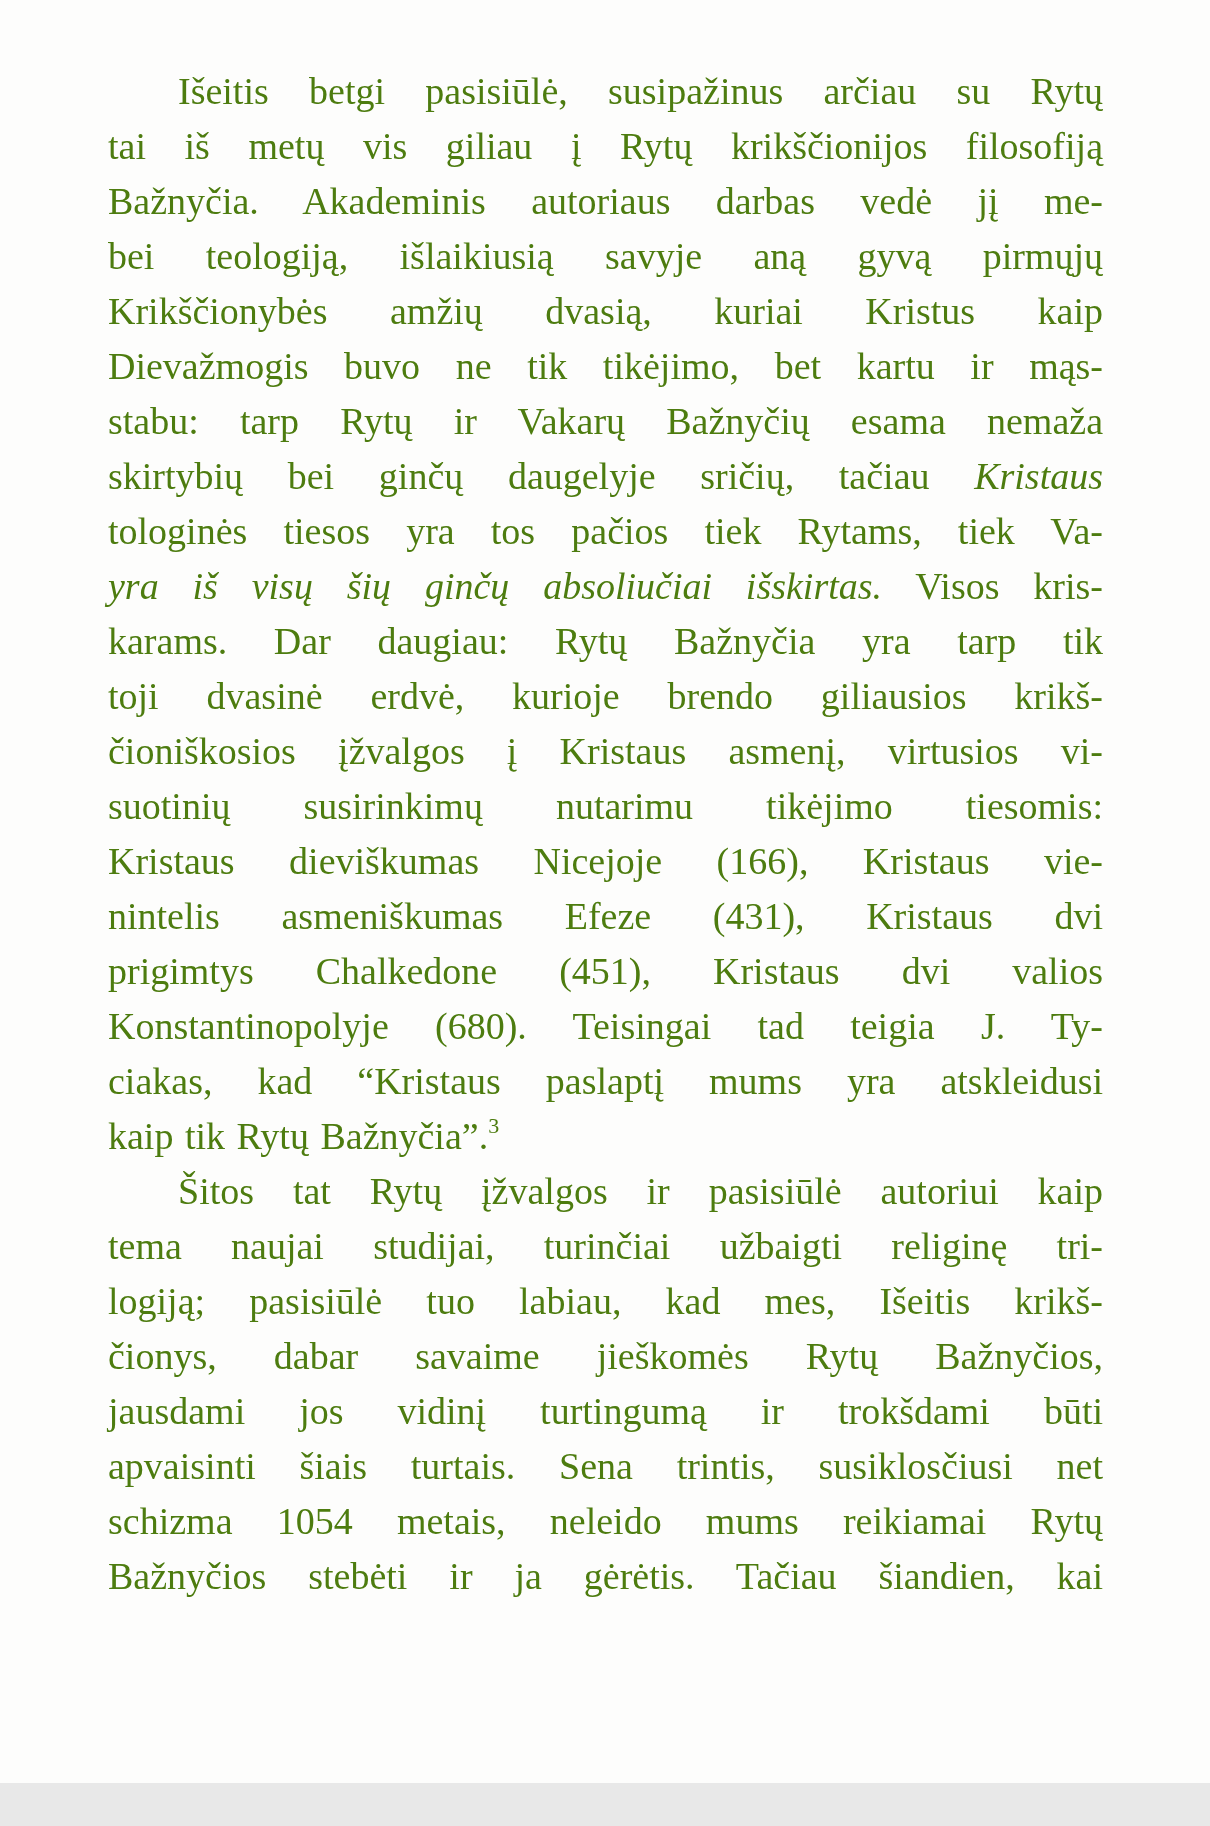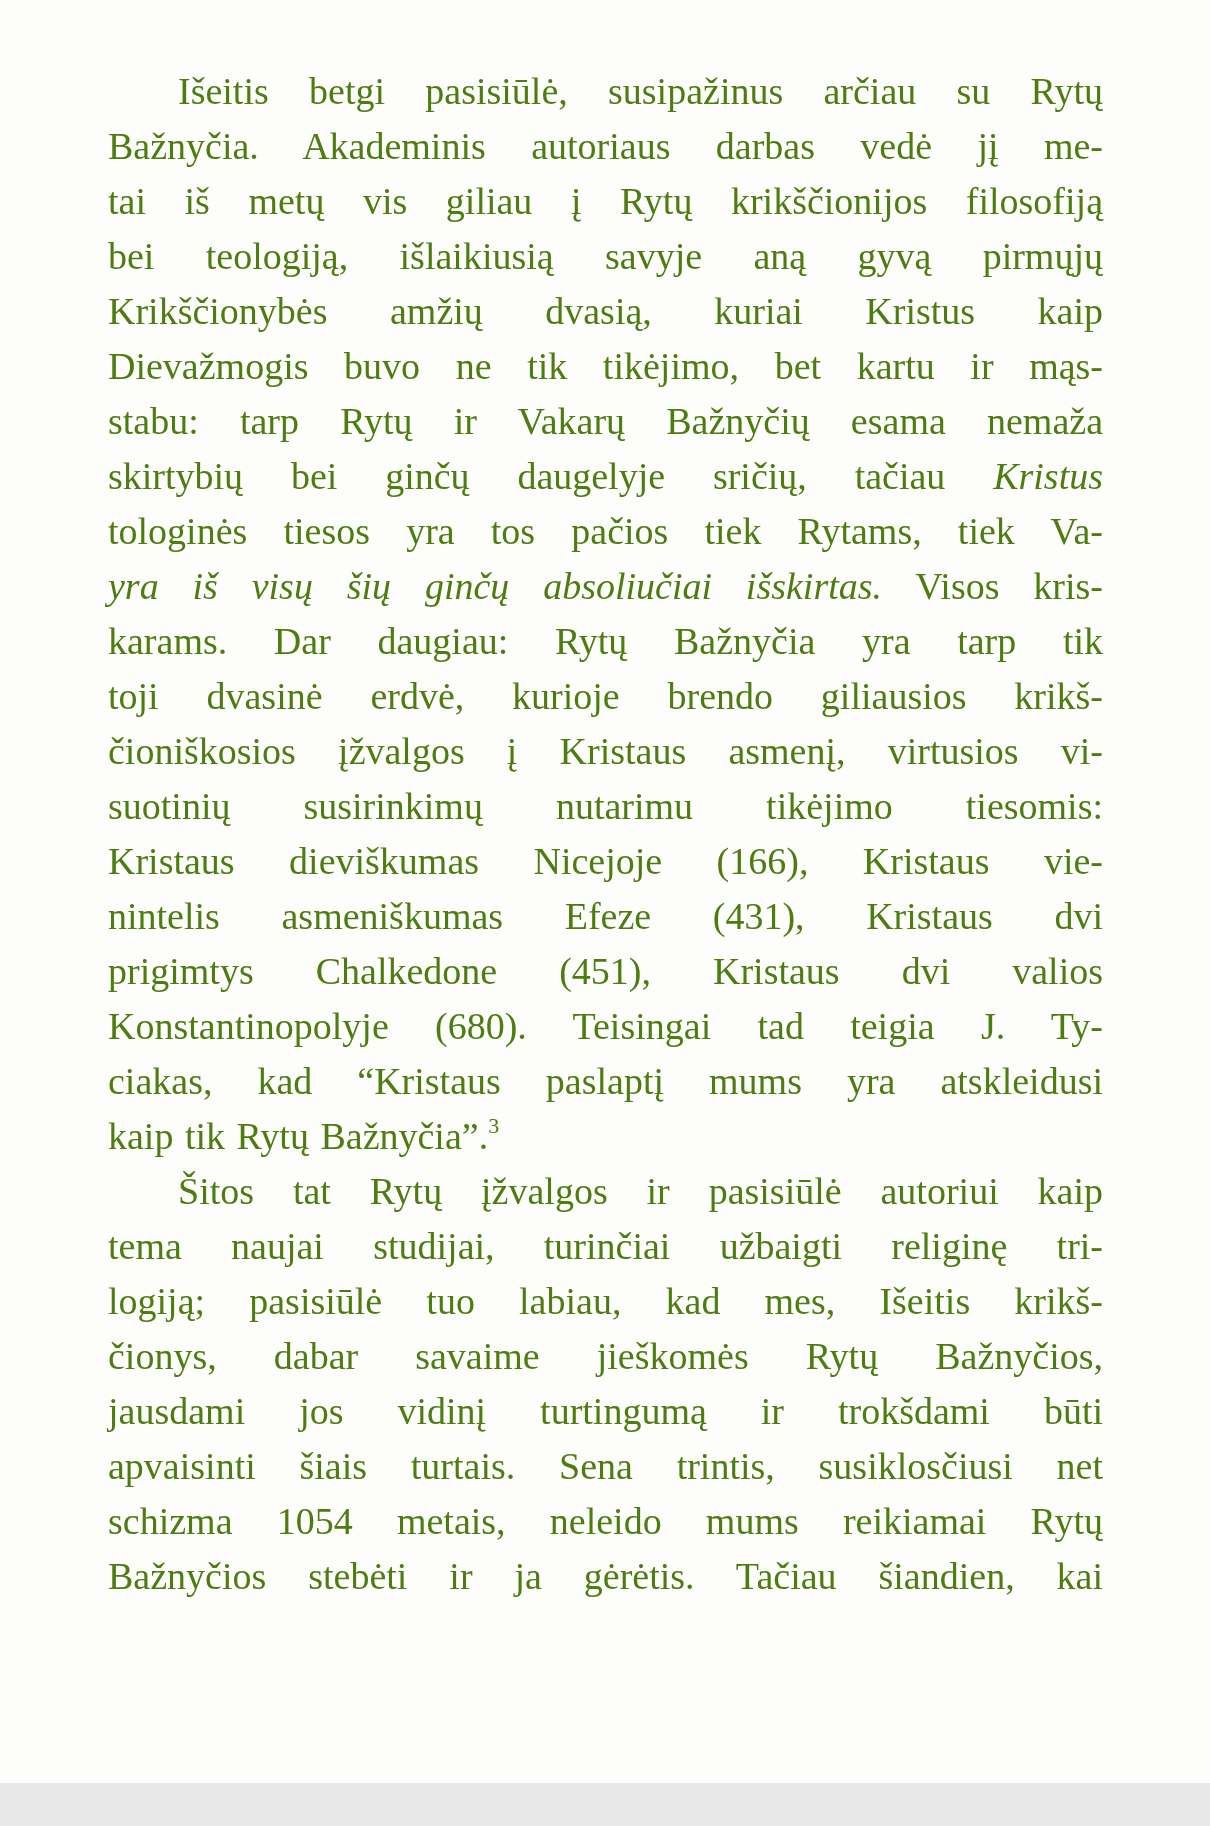--- a/index.html
+++ b/index.html
@@ -55,27 +55,27 @@
     line-height: 55px;
     font-size: 25px;
   }
 </style>
 </head>
 <body>
 
 <div class="page">
   <div class="text-block">
     <div class="line indent">Išeitis betgi pasisiūlė, susipažinus arčiau su Rytų</div>
+    <div class="line">tai iš metų vis giliau į Rytų krikščionijos filosofiją</div>
     <div class="line">Bažnyčia. Akademinis autoriaus darbas vedė jį me-</div>
-    <div class="line">tai iš metų vis giliau į Rytų krikščionijos filosofiją</div>
     <div class="line">bei teologiją, išlaikiusią savyje aną gyvą pirmųjų</div>
     <div class="line">Krikščionybės amžių dvasią,  kuriai Kristus kaip</div>
     <div class="line">Dievažmogis buvo ne tik tikėjimo, bet kartu ir mąs-</div>
     <div class="line">stabu: tarp Rytų ir Vakarų Bažnyčių esama nemaža</div>
-    <div class="line"><span>skirtybių bei ginčų daugelyje sričių, tačiau </span><span class="em">Kristus</span></div>
+    <div class="line"><span>skirtybių bei ginčų daugelyje sričių, tačiau </span><span class="em">Kristaus</span></div>
     <div class="line">tologinės tiesos yra tos pačios tiek Rytams, tiek Va-</div>
     <div class="line"><span class="em">yra iš visų šių ginčų absoliučiai išskirtas.</span><span> Visos kris-</span></div>
     <div class="line">karams. Dar daugiau: Rytų Bažnyčia yra tarp tik</div>
     <div class="line">toji dvasinė erdvė, kurioje brendo giliausios krikš-</div>
     <div class="line">čioniškosios įžvalgos į Kristaus asmenį, virtusios vi-</div>
     <div class="line">suotinių susirinkimų nutarimu tikėjimo tiesomis:</div>
     <div class="line">Kristaus dieviškumas Nicejoje (166), Kristaus vie-</div>
     <div class="line">nintelis asmeniškumas Efeze (431), Kristaus dvi</div>
     <div class="line">prigimtys Chalkedone (451), Kristaus dvi valios</div>
     <div class="line">Konstantinopolyje (680). Teisingai tad teigia J. Ty-</div>

